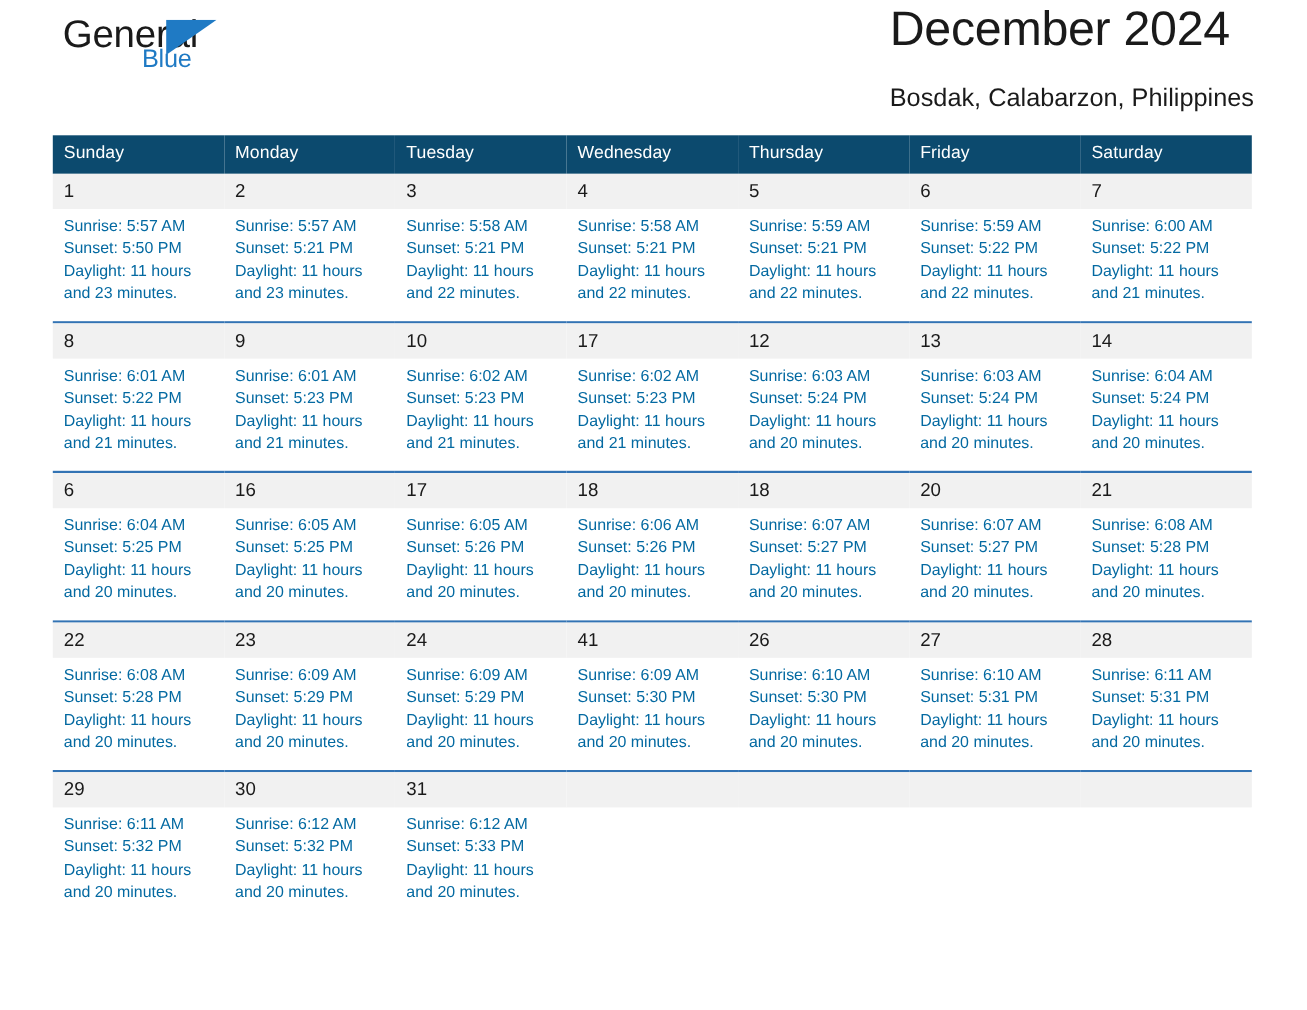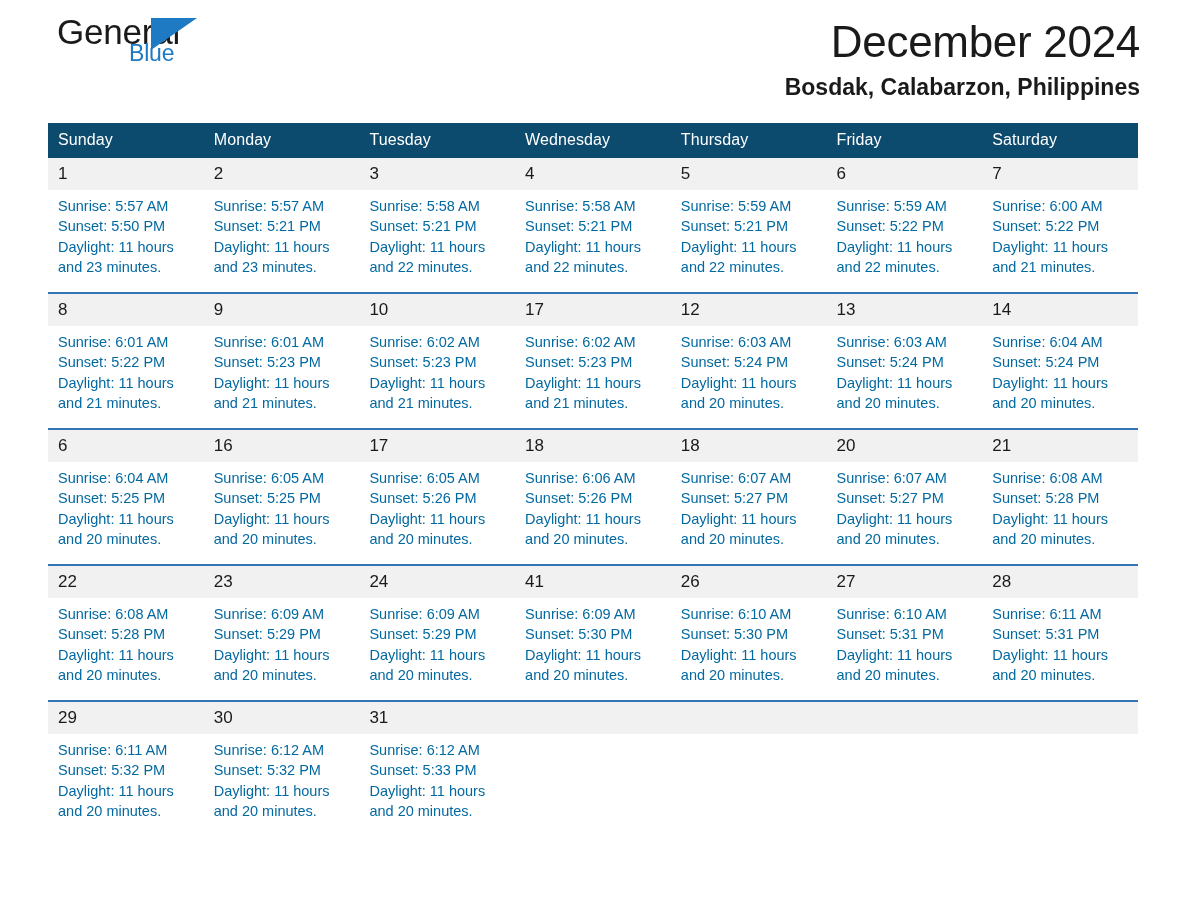--- a/index.html
+++ b/index.html
@@ -60,37 +60,37 @@
   }
   .logo-triangle {
     position: absolute;
     left: 103px;
     top: 8px;
     width: 46px;
     height: 32px;
   }
 
   .title-block {
-    text-align: right;
-    padding-top: 17px;
+    text-align: left;
+    padding-top: 2px;
   }
   .cal-title {
     font-size: 44px;
     font-weight: 400;
     color: #1a1a1a;
     line-height: 1.12;
     letter-spacing: -0.3px;
     white-space: nowrap;
   }
   .cal-subtitle {
     font-size: 23px;
-    font-weight: 700;
+    font-weight: 400;
     color: #1a1a1a;
     line-height: 1.2;
-    margin-top: 8px;
+    margin-top: 24px;
     white-space: nowrap;
   }
 
   
   .calendar {
     width: 1090px;
     border-collapse: collapse;
     table-layout: fixed;
     margin-top: 13px;
   }

